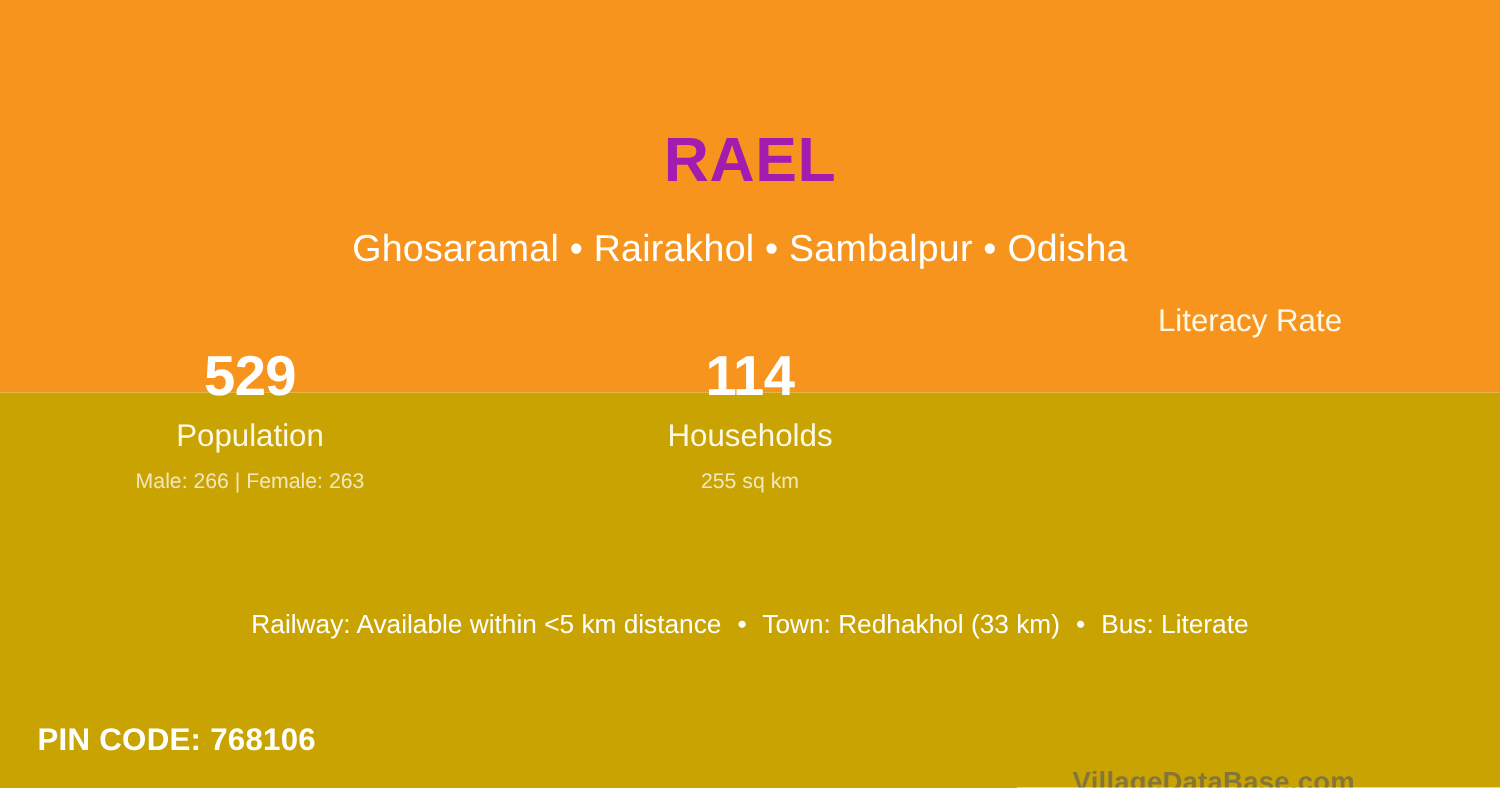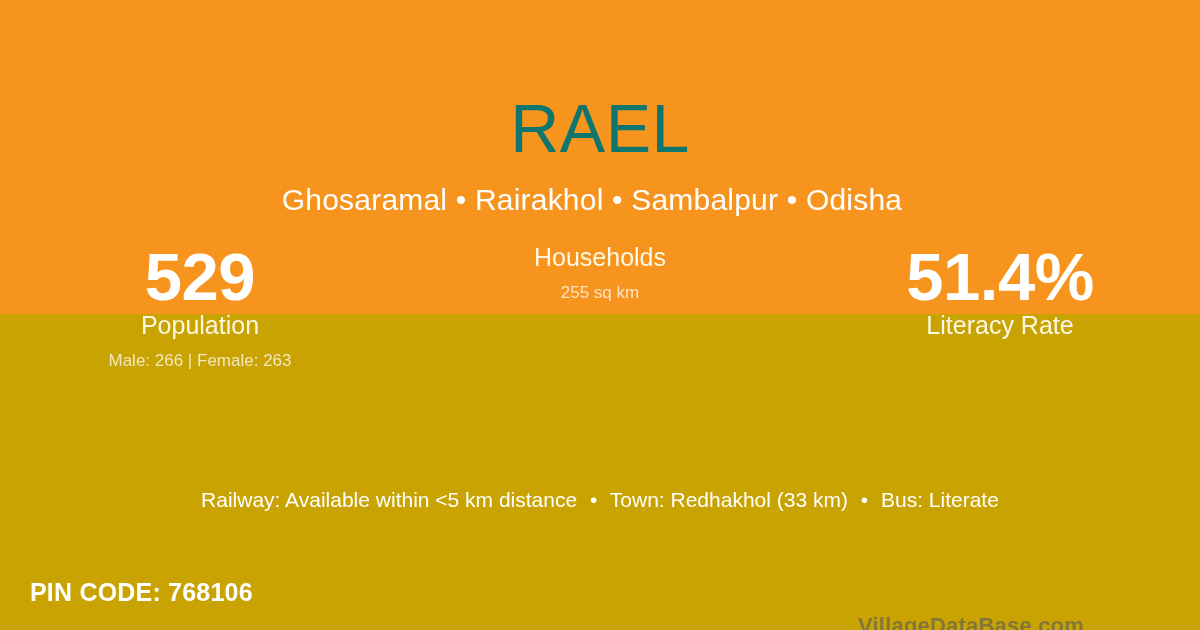--- a/index.html
+++ b/index.html
@@ -45,25 +45,25 @@
     text-align: center;
   }
 
   .village-title {
     margin: 0;
     padding: 0;
     position: absolute;
     left: 0;
     top: 80px;
     width: 1200px;
-    font-size: 68px;
-    font-weight: normal;
+    font-size: 50px;
+    font-weight: bold;
     line-height: 96px;
     letter-spacing: 0.5px;
-    color: #0f766e;
+    color: #a21caf;
     text-align: center;
   }
 
   .village-breadcrumb {
     position: absolute;
     left: 0;
     top: 181px;
     width: 1184px;
     font-size: 30px;
     font-weight: normal;
@@ -83,25 +83,26 @@
     flex-direction: row;
   }
 
   .stat {
     flex: 1 1 0;
     text-align: center;
   }
 
   .stat-value {
     display: block;
-    font-size: 67px;
+    font-size: 45px;
     font-weight: bold;
     line-height: 68px;
     color: #ffffff;
     letter-spacing: -0.5px;
+    margin-top: 24px;
   }
 
   .stat-label {
     display: block;
     margin-top: 0;
     font-size: 25px;
     font-weight: normal;
     line-height: 28px;
     color: #fdf8e3;
   }
@@ -179,26 +180,26 @@
 
   <div class="stats">
 
     <div class="stat">
       <span class="stat-value">529</span>
       <span class="stat-label">Population</span>
       <span class="stat-sub">Male: 266 | Female: 263</span>
     </div>
 
     <div class="stat">
+      <span class="stat-value">114</span>
       <span class="stat-label">Households</span>
       <span class="stat-sub">255 sq km</span>
     </div>
 
     <div class="stat">
-      <span class="stat-value">51.4%</span>
       <span class="stat-label">Literacy Rate</span>
     </div>
 
   </div>
 
   <div class="info-line">
     <span>Railway: Available within &lt;5 km distance</span>
     <span class="sep">•</span>
     <span>Town: Redhakhol (33 km)</span>
     <span class="sep">•</span>

